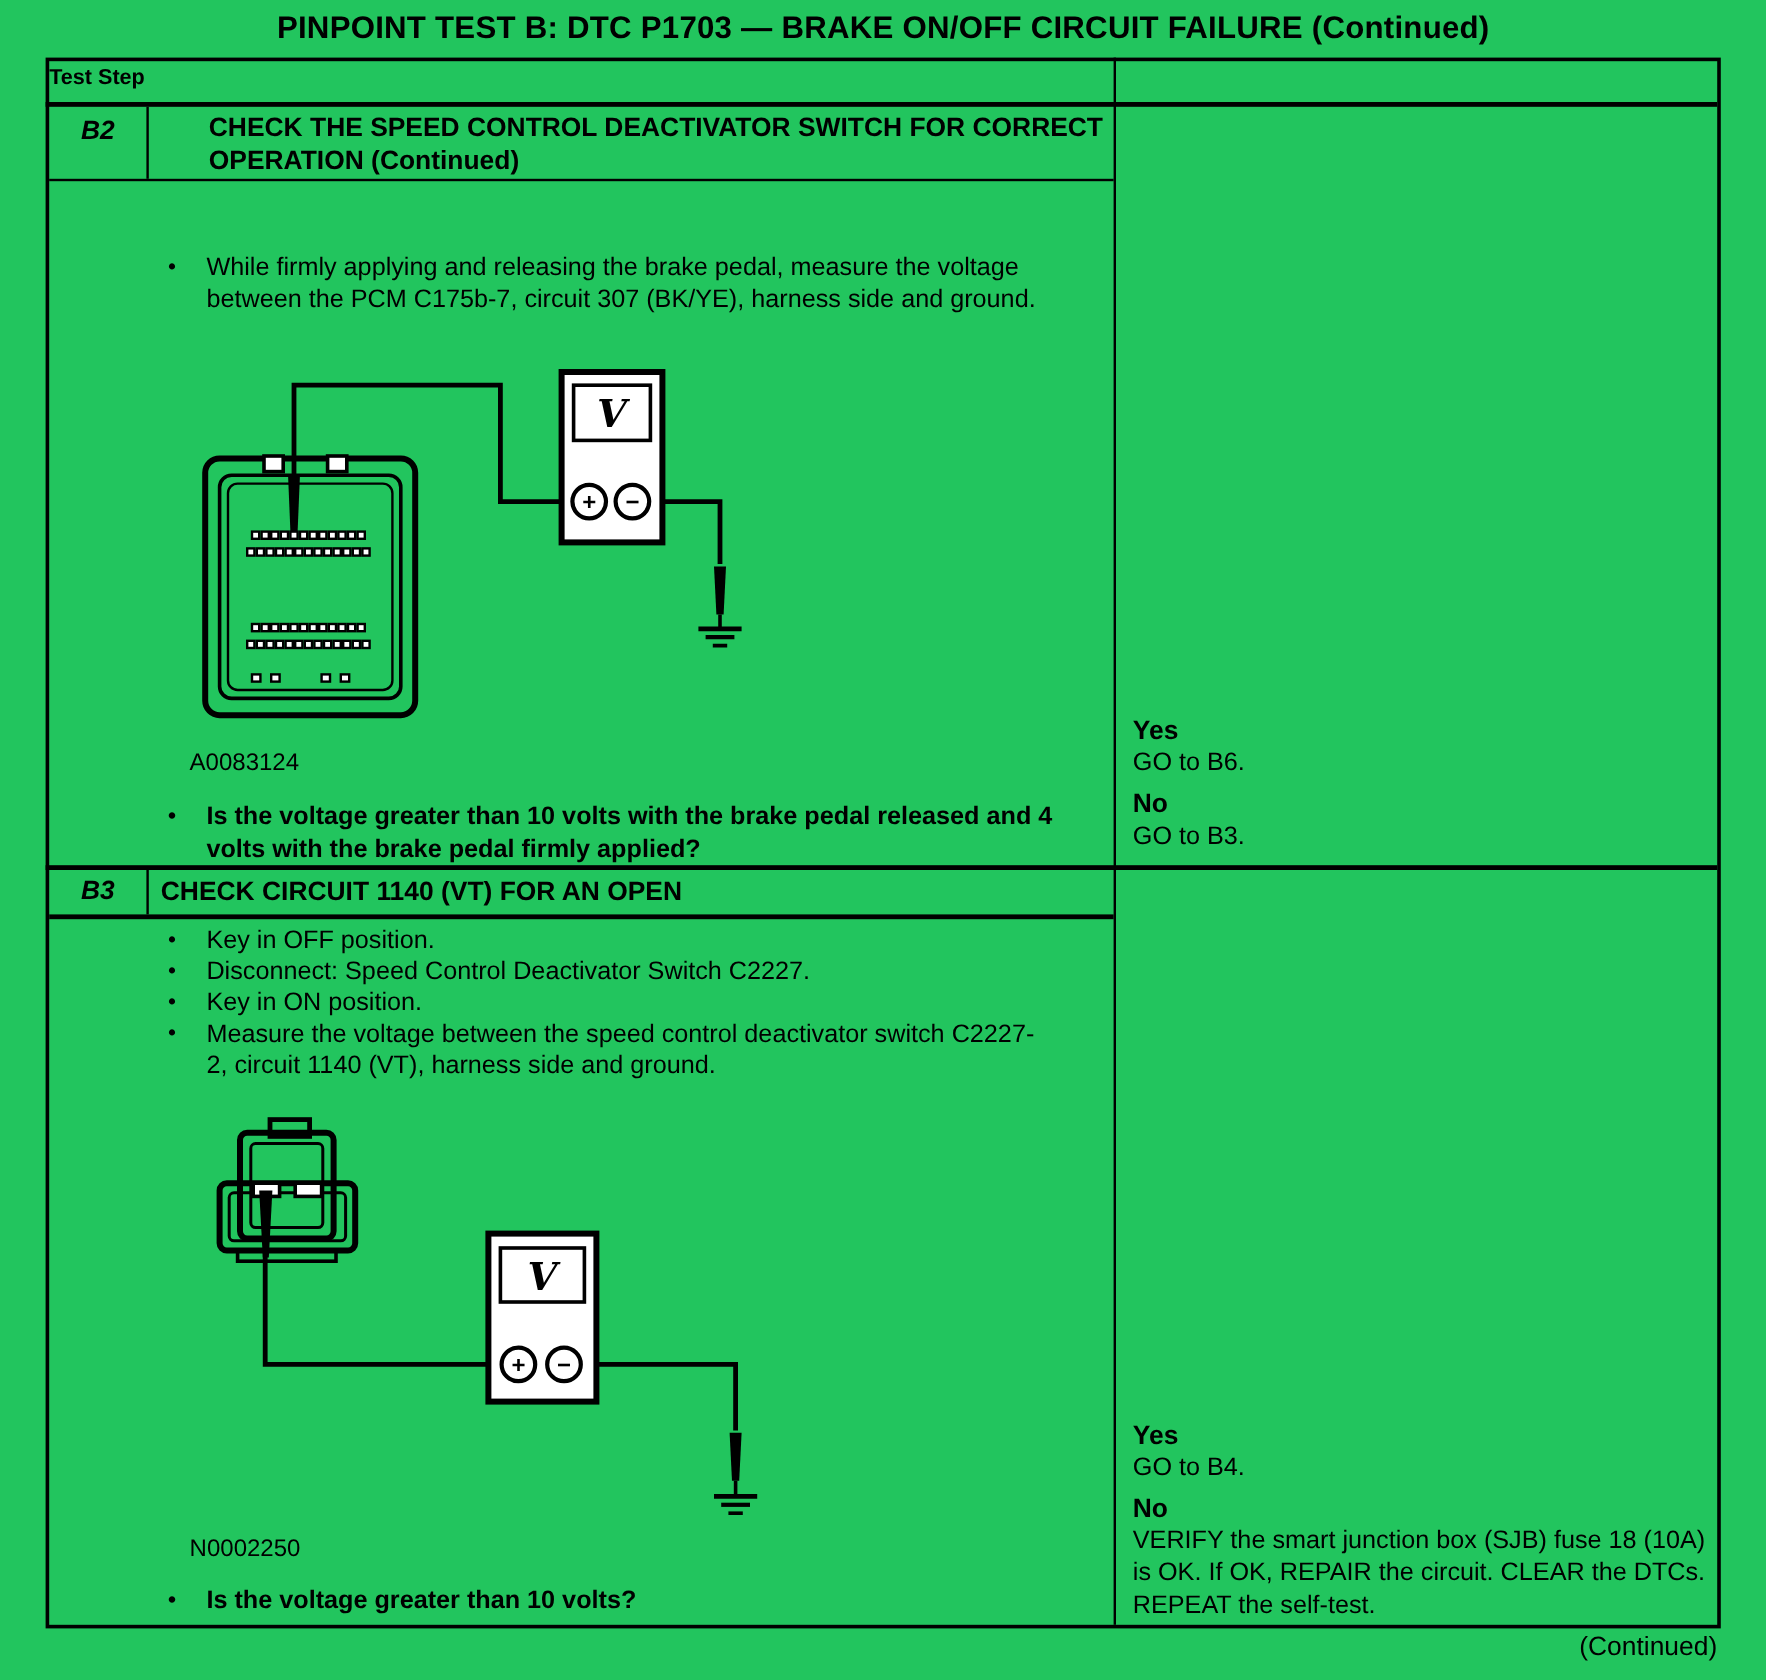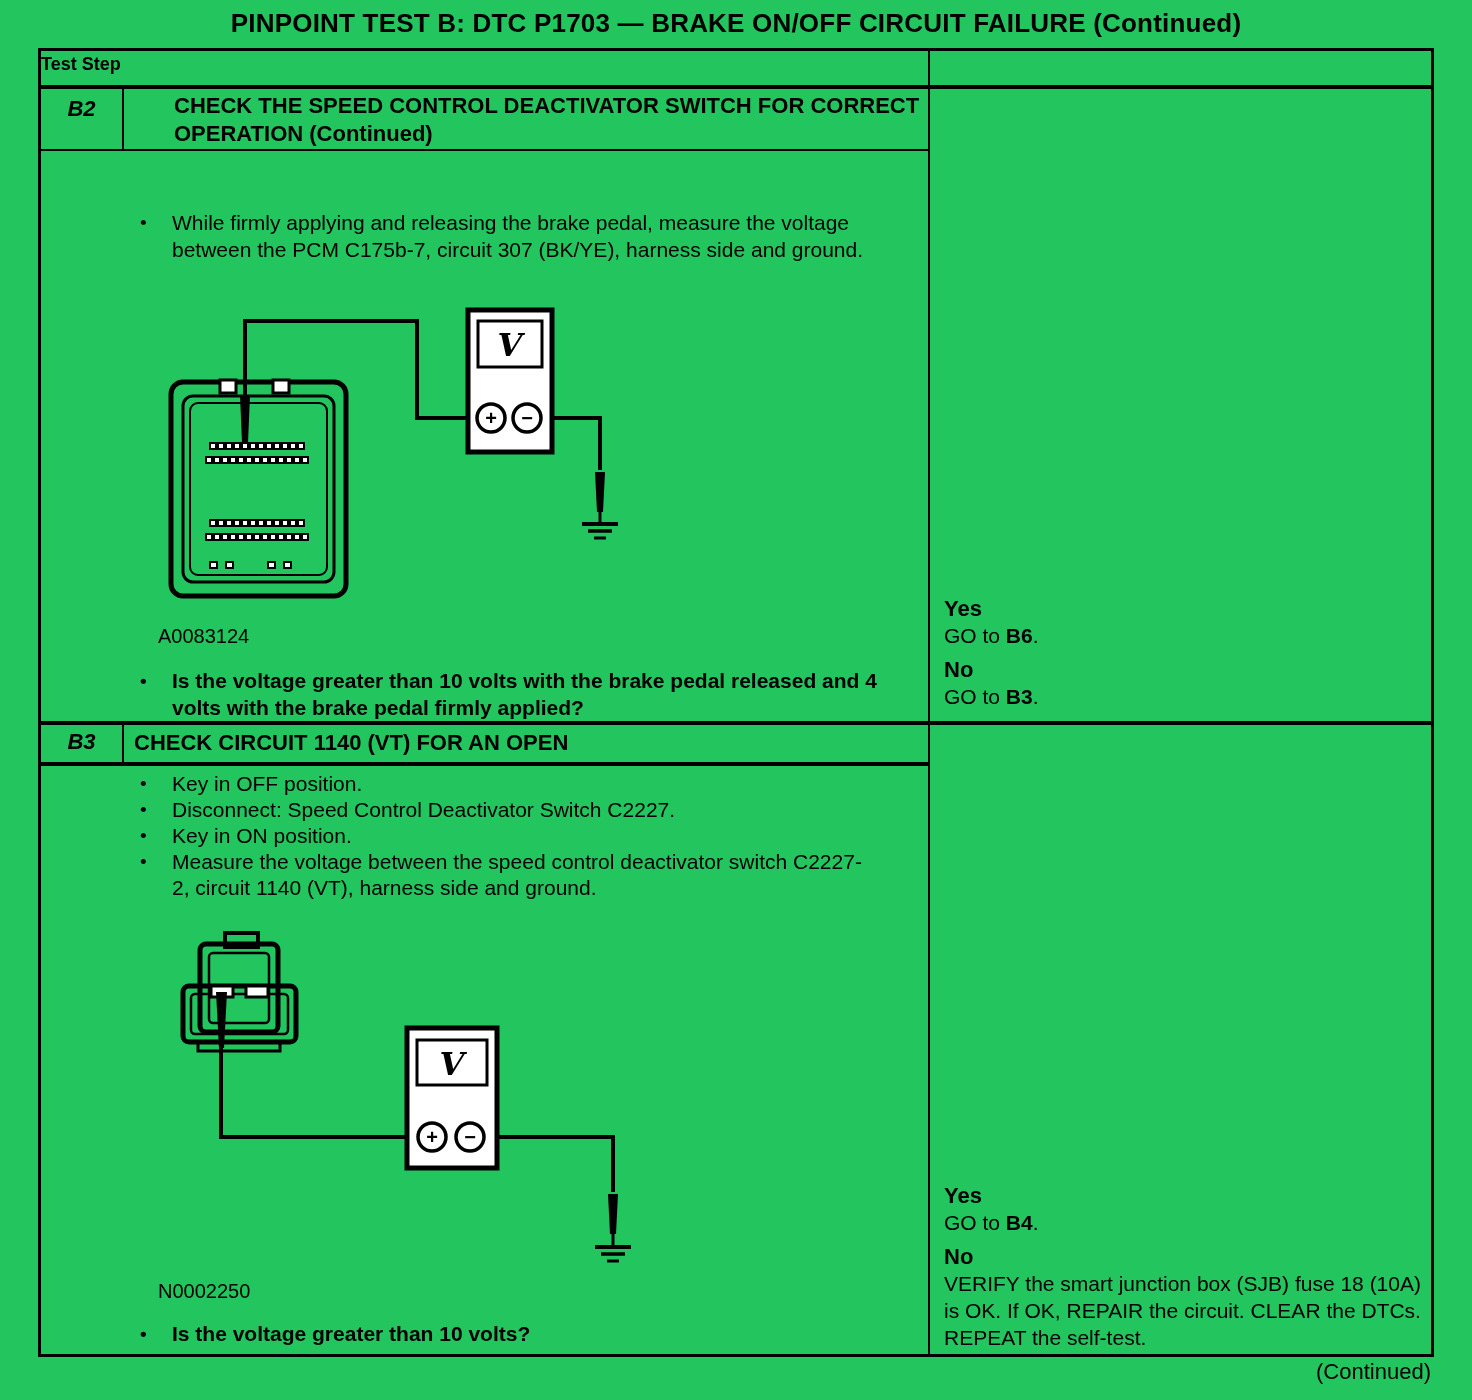--- a/index.html
+++ b/index.html
@@ -1,20 +1,20 @@
 <!DOCTYPE html>
 <html><head>
 <meta charset="utf-8">
 <style>
   html,body{margin:0;padding:0;background:#fff;}
   #page{position:relative;width:1472px;height:1400px;background:#22c55e;color:#000;
         font-family:"Liberation Sans", sans-serif;overflow:hidden;}
   .abs{position:absolute;}
   .line{position:absolute;background:#000;}
-  .bold{font-weight:bold;}
+  .bold{font-weight:normal;}
   .doc-title{top:8px;left:0;width:1472px;text-align:center;font-size:26px;font-weight:bold;letter-spacing:0.2px;}
   .col-head{font-size:18px;font-weight:bold;text-align:left;}
   .step-id{font-size:22px;font-weight:bold;text-align:center;font-style:italic;}
   .step-title{font-size:22px;font-weight:bold;line-height:28px;}
   .bullet{display:flex;font-size:21px;line-height:27px;}
   .bullet:before{content:"•";flex:0 0 32px;font-size:19px;}
   .b3b .bullet{line-height:26px;}
   .q{font-weight:bold;}
   .fig-label{font-size:20px;}
   .res{font-size:21px;line-height:27px;}

